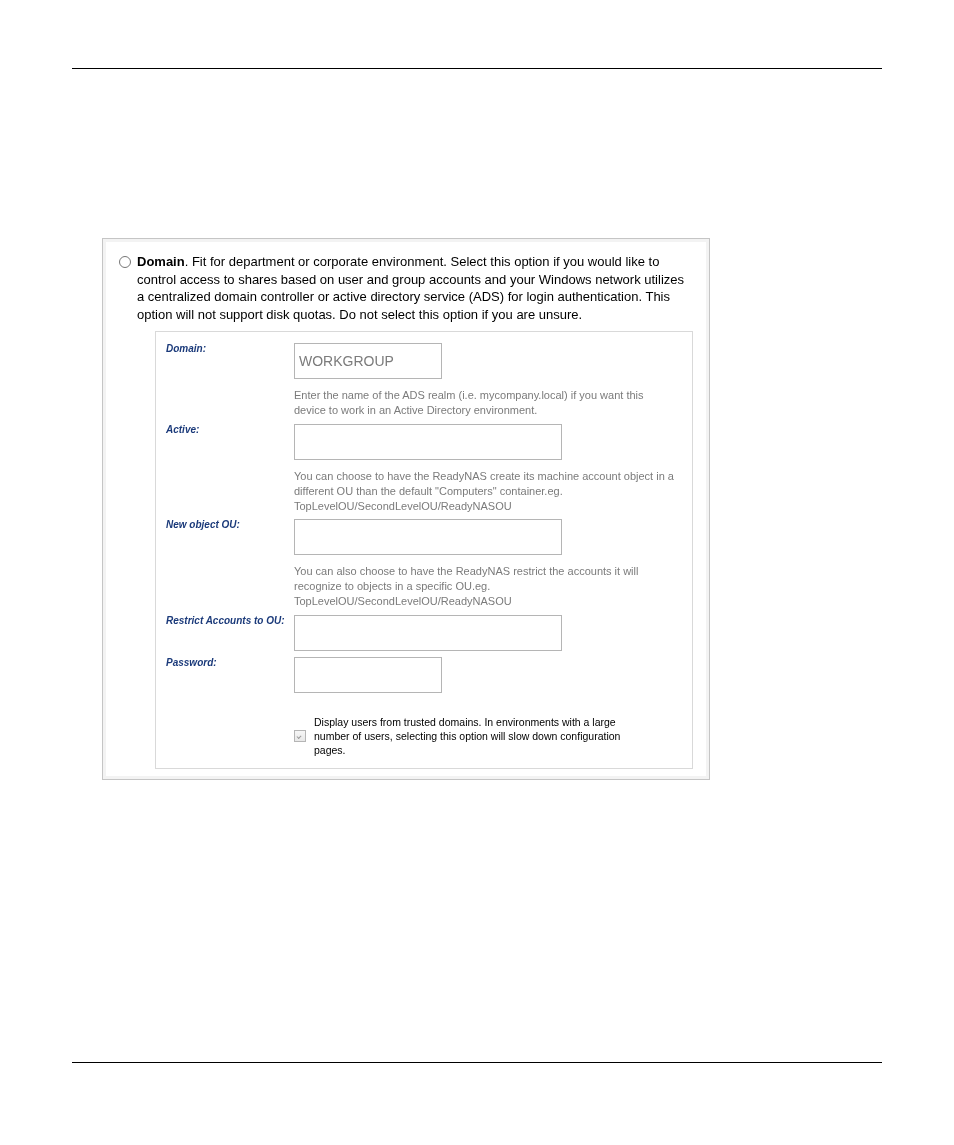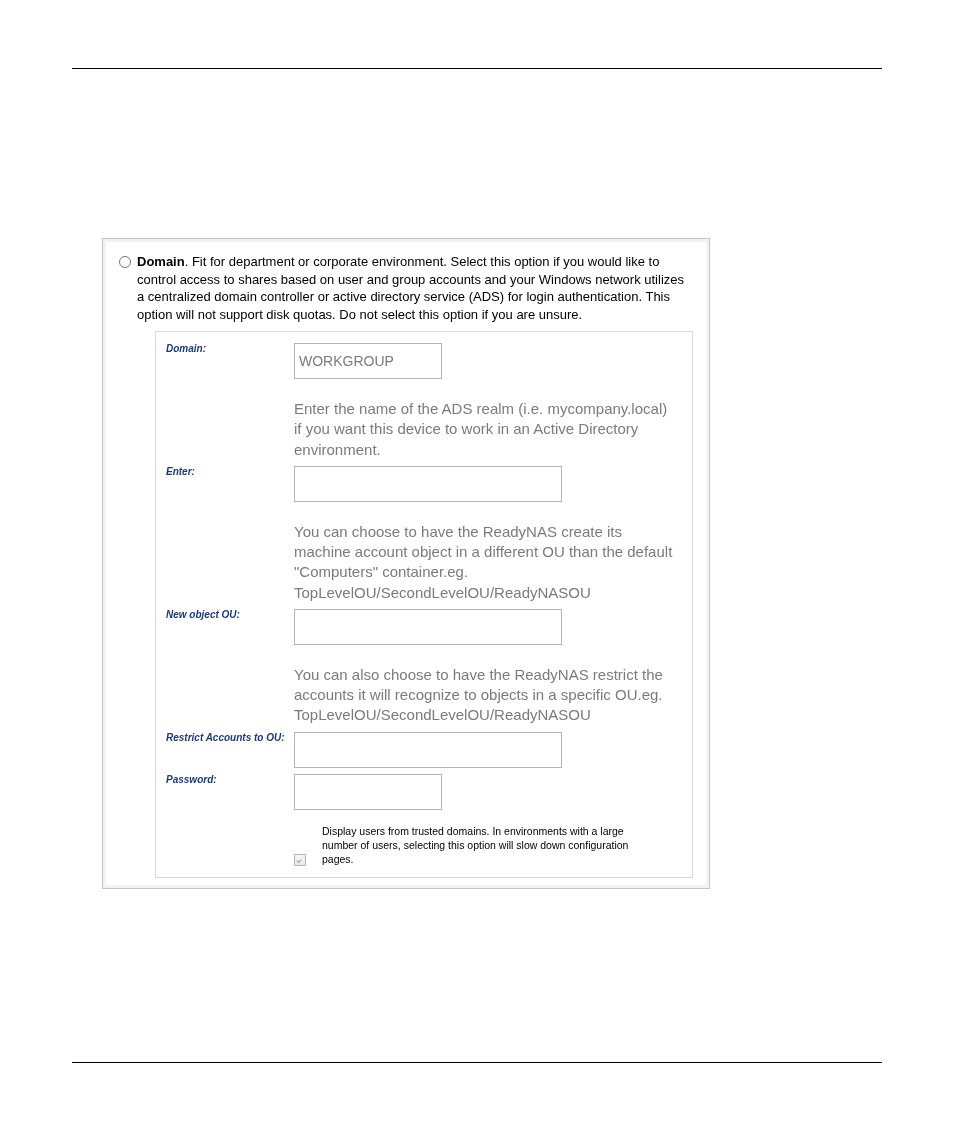--- a/index.html
+++ b/index.html
@@ -85,24 +85,24 @@
     font-weight: bold;
     font-size: 10.5px;
     padding-top: 5px;
     white-space: nowrap;
     font-style: italic;
   }
   td.field {
     color: #7b7b7b;
   }
   .hint {
-    font-size: 15px;
+    font-size: 11px;
     color: #7b7b7b;
     line-height: 1.35;
-    margin-top: 20px;
+    margin-top: 9px;
     max-width: 380px;
   }
   input.txt {
     box-sizing: border-box;
     font-family: Verdana, Geneva, sans-serif;
     font-size: 14px;
     height: 18px;
     padding: 17px 4px;
     border: 1px solid #b5b5b5;
     color: #7b7b7b;
@@ -136,23 +136,23 @@
     display: flex;
     align-items: center;
     gap: 6px;
   }
   .inline-row .lbl {
     font-size: 10.5px;
     color: #000;
   }
   .trusted-row {
     display: flex;
-    align-items: flex-end;
-    gap: 16px;
-    margin-top: 8px;
+    align-items: center;
+    gap: 8px;
+    margin-top: 16px;
   }
   .trusted-row .txtblk {
     font-size: 10.5px;
     color: #000;
     line-height: 1.35;
     max-width: 340px;
   }
 </style>
 </head>
 <body>
@@ -178,21 +178,21 @@
         <tbody>
             <tr>
           <td class="label">Domain:</td>
           <td class="field">
             <input class="txt w1" type="text" value="WORKGROUP" style="">
             <div class="hint">Enter the name of the ADS realm (i.e. mycompany.local) if you want this device to work in an Active Directory environment.</div>
           </td>
         </tr>
 
         <tr>
-          <td class="label">Enter:</td>
+          <td class="label">Active:</td>
           <td class="field">
             <input class="txt w2" type="text" value="" style="">
             <div class="hint">You can choose to have the ReadyNAS create its machine account object in a different OU than the default "Computers" container.eg. TopLevelOU/SecondLevelOU/ReadyNASOU</div>
           </td>
         </tr>
 
         <tr>
           <td class="label">New object OU:</td>
           <td class="field">
             <input class="txt w2" type="text" value="" style="">

